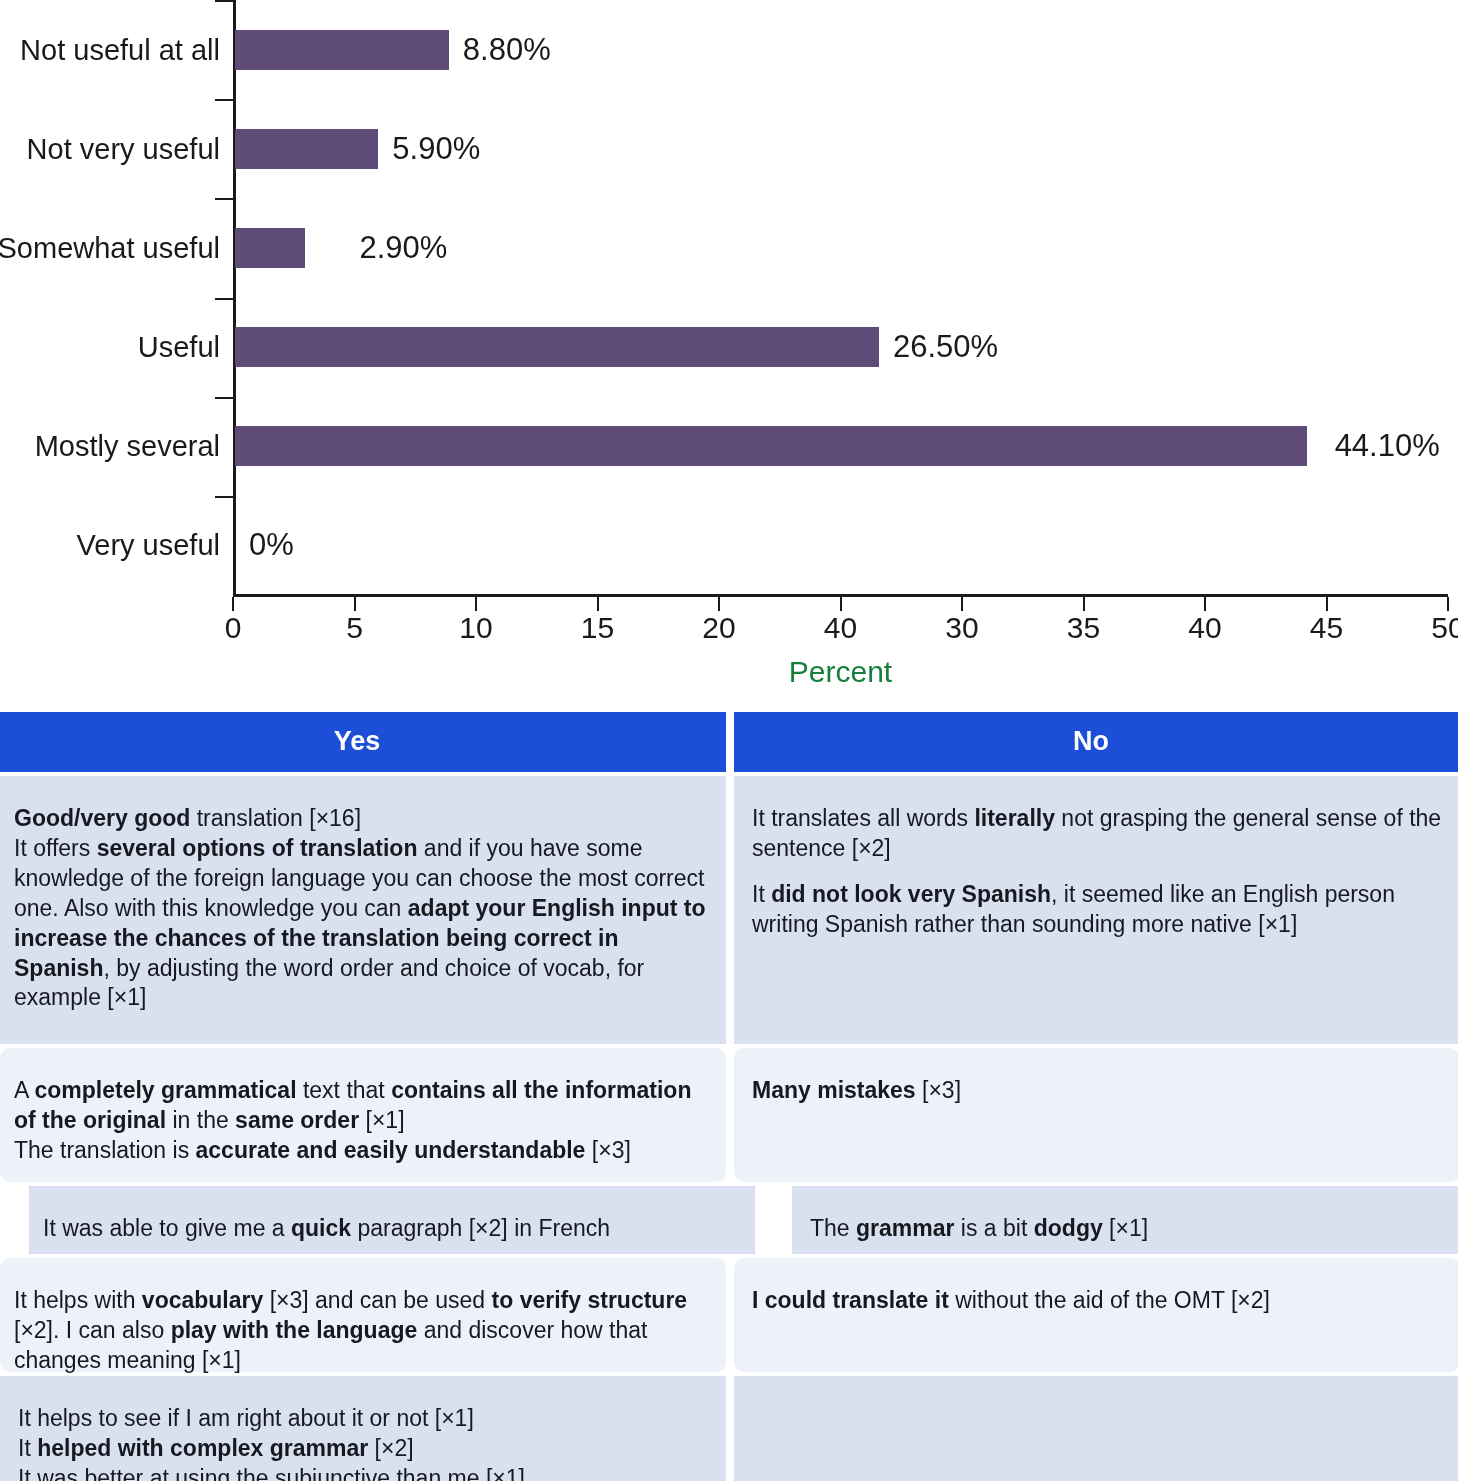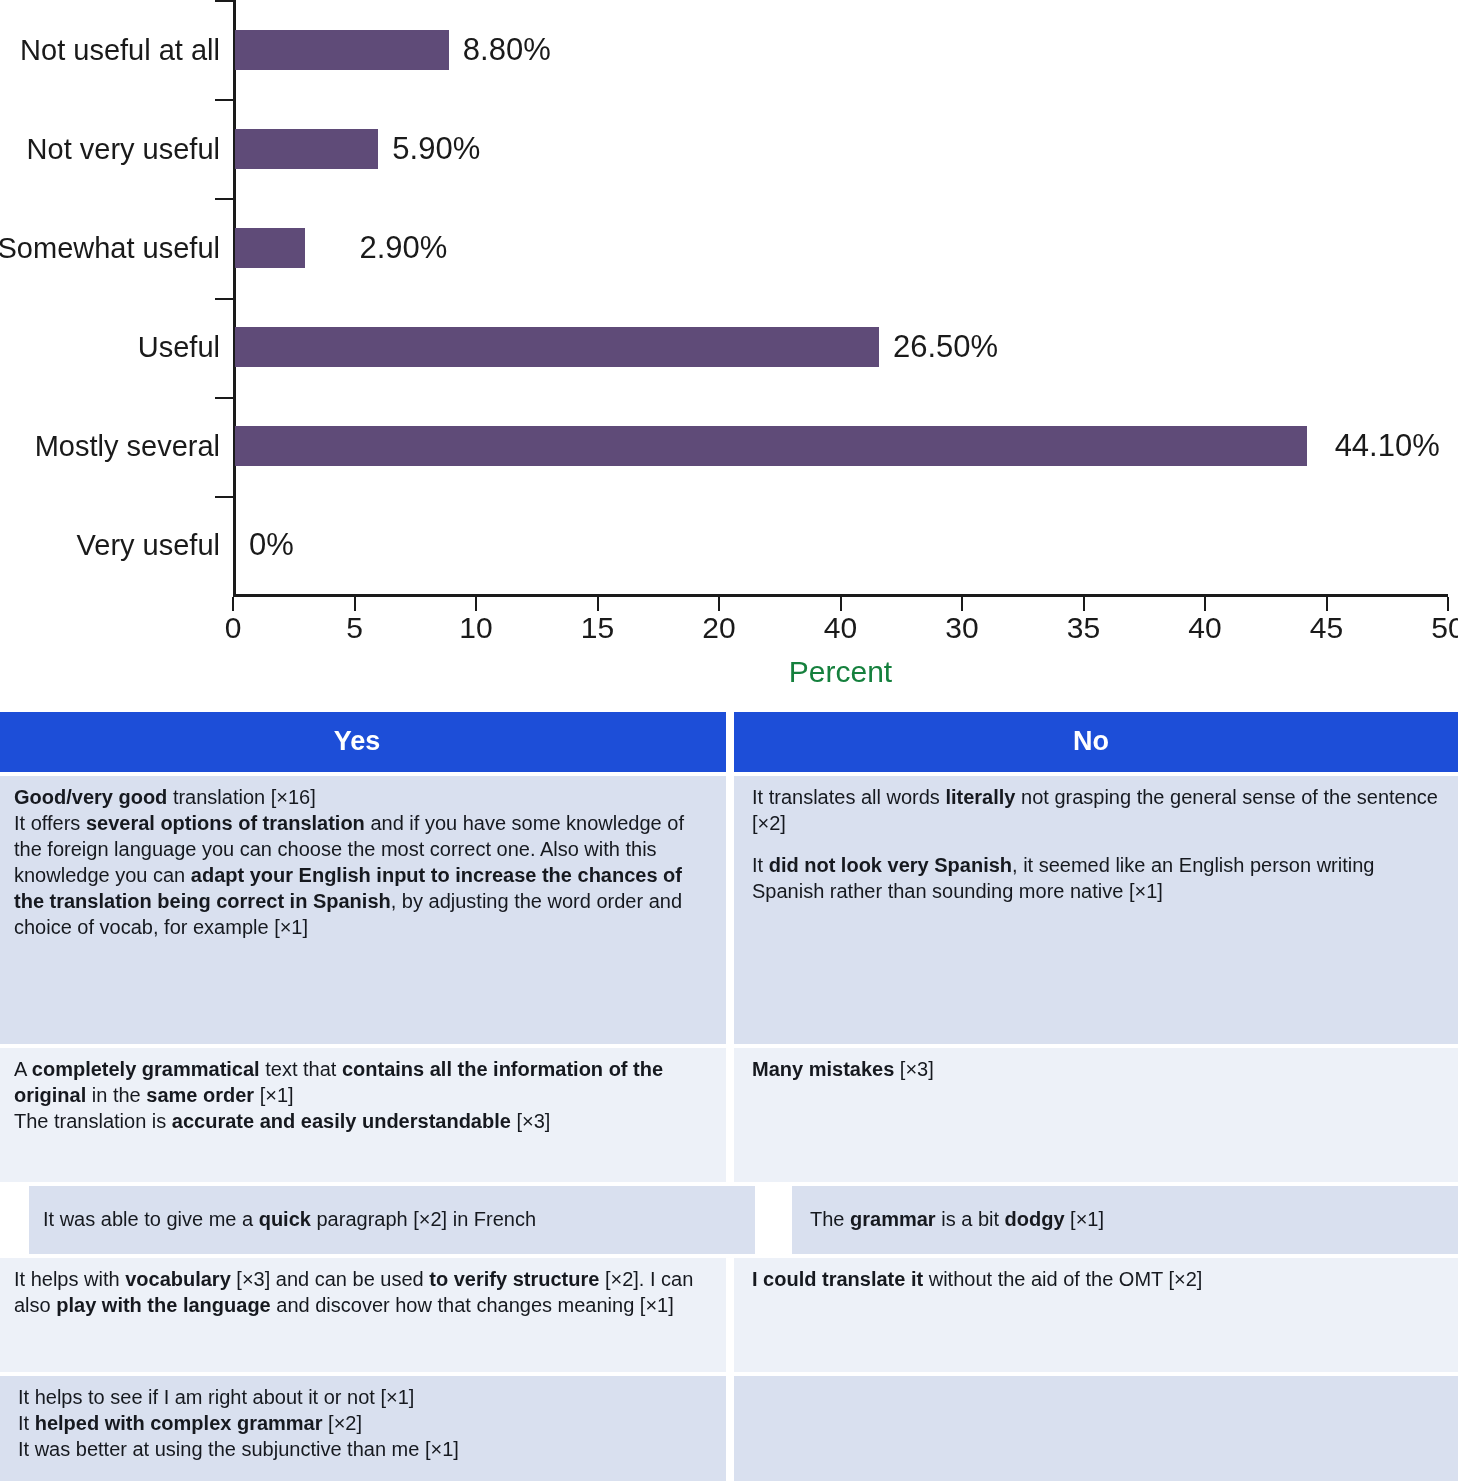--- a/index.html
+++ b/index.html
@@ -105,35 +105,35 @@
   }
   .tbl-row {
     display: flex;
     width: 1458px;
     column-gap: 8px;
     margin-bottom: 4px;
   }
   .tbl-cell {
     width: 726px;
     flex: 0 0 726px;
-    padding: 8px 14px 10px 14px;
-    font-size: 20px;
+    padding: 28px 14px 10px 14px;
+    font-size: 23px;
     line-height: 1.30;
     color: #16191f;
   }
   .tbl-head-cell {
     background: #1d4ed8;
     color: #ffffff;
     font-weight: bold;
     text-align: center;
     font-size: 27px;
     padding: 12px 12px 13px 0;
   }
   .row-dark .tbl-cell { background: #d9e0ef; }
-  .row-light .tbl-cell { background: #edf1f8; }
+  .row-light .tbl-cell { background: #edf1f8; border-radius: 10px; }
 
   .tbl-cell p { margin: 0; }
   .tbl-cell b { font-weight: bold; }
 
   .h-724 .tbl-cell { height: 268px; }
   .h-134 .tbl-cell { height: 134px; }
   .h-68  .tbl-cell { height: 68px; display:flex; align-items:center;margin-left:29px; }
   .h-114 .tbl-cell { height: 114px; }
   .h-109 .tbl-cell { height: 109px; }
   .pad-l { padding-left: 18px; }

